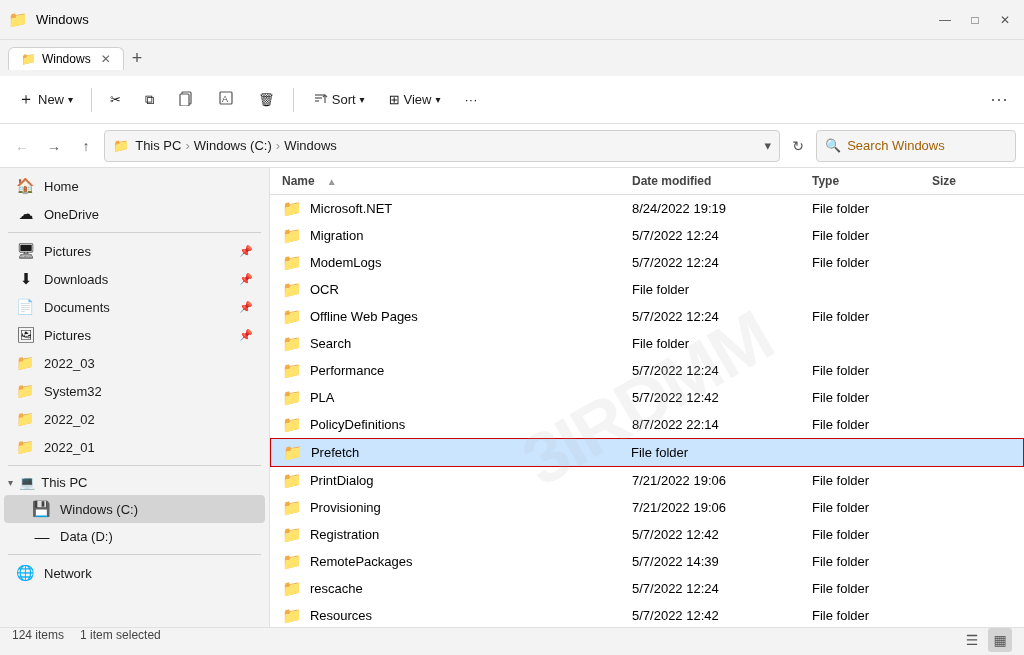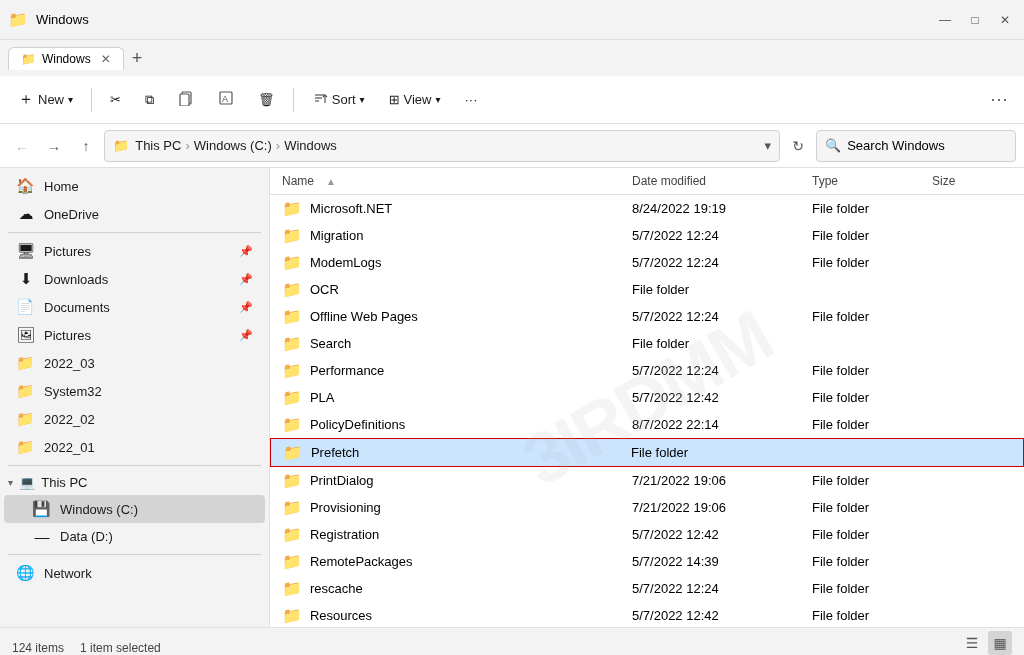--- a/index.html
+++ b/index.html
@@ -232,21 +232,21 @@
       grid-template-columns: 1fr 180px 120px 80px;
       padding: 6px 12px;
       border-bottom: 1px solid #e0e0e0;
       font-size: 12px;
       color: #444;
       position: sticky;
       top: 0;
       background: white;
       z-index: 1;
     }
-    .file-header-col { cursor: pointer; display: flex; align-items: center; gap: 12px; }
+    .file-header-col { cursor: pointer; display: flex; align-items: center; gap: 12px; font-weight: bold; }
     .sort-arrow { font-size: 10px; color: #999; }
     .file-row {
       display: grid;
       grid-template-columns: 1fr 180px 120px 80px;
       padding: 4px 12px;
       align-items: center;
       cursor: pointer;
       font-size: 13px;
     }
     .file-row.selected { background: #cce5ff; border: 1px solid #cc0000; }
@@ -265,21 +265,21 @@
       letter-spacing: -2px;
       white-space: nowrap;
       z-index: 0;
     }
 
     
     .status-bar {
       background: #f3f3f3;
       height: 28px;
       display: flex;
-      align-items: flex-end;
+      align-items: flex-start;
       padding: 0 12px;
       font-size: 12px;
       color: #444;
       border-top: 1px solid #e0e0e0;
       gap: 16px;
     }
     .status-bar-right {
       margin-left: auto;
       display: flex;
       gap: 4px;
@@ -393,21 +393,21 @@
       <span class="path-sep">›</span>
       <span class="path-part">Windows (C:)</span>
       <span class="path-sep">›</span>
       <span class="path-part">Windows</span>
     </div>
     <span class="address-chevron">▾</span>
   </div>
   <button class="refresh-btn">↻</button>
   <div class="search-box">
     <span class="search-icon-s">🔍</span>
-    <span style="color:#000000;">Search Windows</span>
+    <span style="color:#a16207;">Search Windows</span>
   </div>
 </div>
 
 <div class="main-content">
 
   <div class="sidebar">
     <div class="sidebar-item">
       <span class="item-icon">🏠</span>
       <span>Home</span>
     </div>

